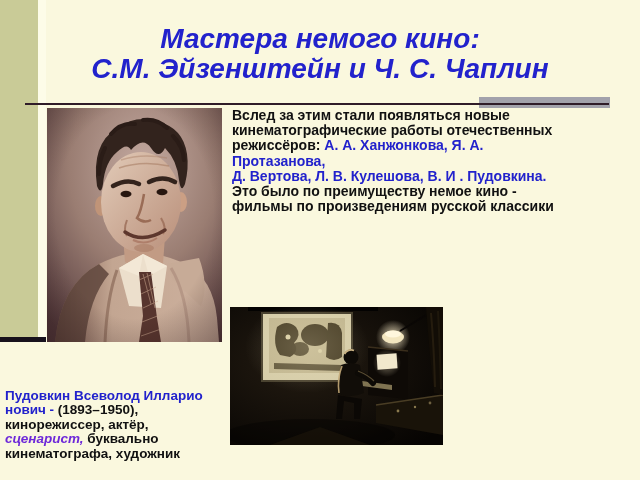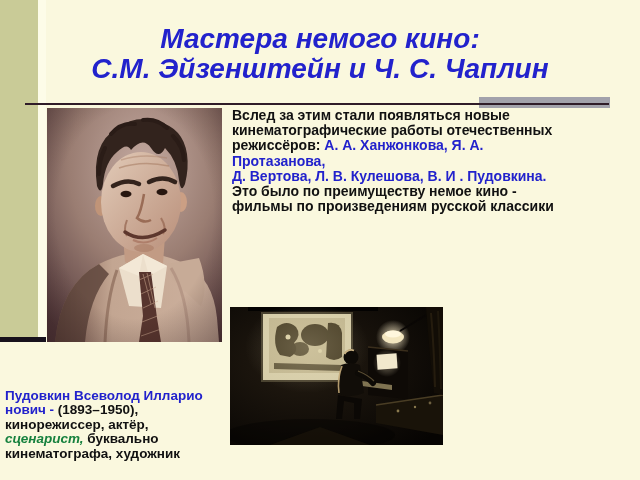--- a/index.html
+++ b/index.html
@@ -19,21 +19,21 @@
   .portrait{left:47px;top:108px;}
   .pianist{left:230px;top:307px;}
   .body-text{position:absolute;left:232px;top:108px;font-size:14px;font-weight:bold;
              line-height:15.2px;white-space:pre;color:#111;}
   .taper-text{position:absolute;left:447px;top:300px;font-size:13.5px;font-weight:normal;
               line-height:14.8px;white-space:pre;color:#111;}
   .pudovkin-text{position:absolute;left:5px;top:353px;font-size:13.5px;font-weight:bold;
                  line-height:14.4px;white-space:pre;color:#111;margin-top:36px;}
   .seg-blue{color:#2222CC;}
   .seg-black{color:#111;}
-  .seg-black-italic{color:#15803d;font-style:italic;}
+  .seg-black-italic{color:#6d28d9;font-style:italic;}
   .seg-red{color:#E3231A;font-weight:bold;}
   .seg-plain{color:#111;}
 </style>
 </head>
 <body>
 
 <div class="slide">
 
   <div class="band"></div>
   <div class="band-strip"></div>

